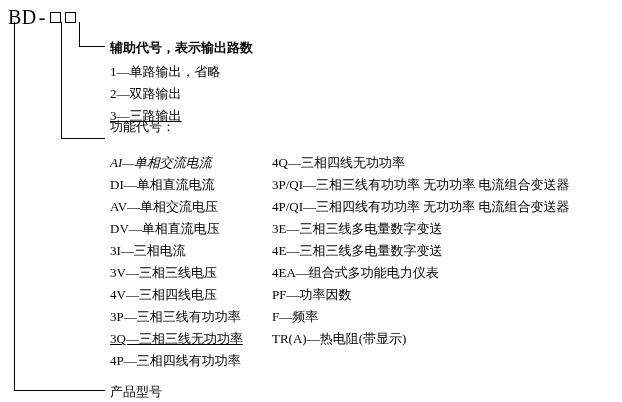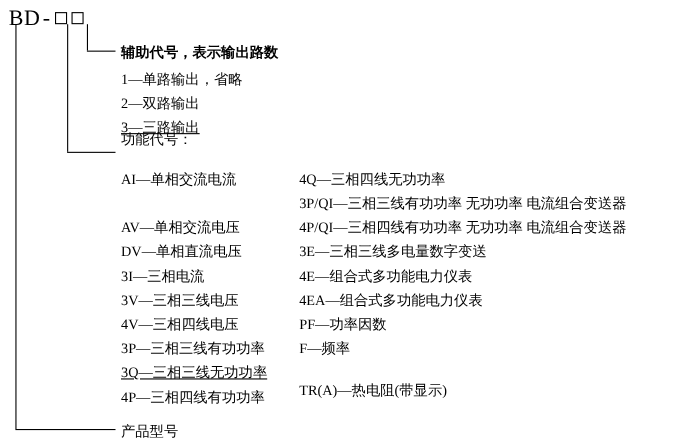--- a/index.html
+++ b/index.html
@@ -87,35 +87,36 @@
   <div class="vline" style="left:14px; top:22px; height:368px;"></div>
   <div class="hline" style="left:14px; top:390px; width:91px;"></div>
 
   <div class="sec-title" style="left:110px; top:39px;font-weight:bold;">辅助代号，表示输出路数</div>
   <div class="col-left" style="top:63px;">1—单路输出，省略</div>
   <div class="col-left" style="top:85px;">2—双路输出</div>
   <div class="col-left" style="top:107px;text-decoration:underline;">3—三路输出</div>
 
   <div class="sec-title" style="left:110px; top:118px;">功能代号：</div>
 
-  <div class="col-left" style="top:154px;">AI—单相交流电流</div>
+  <div class="col-left" style="top:154px;font-style:italic;">AI—单相交流电流</div>
+  <div class="col-left" style="top:176px;">DI—单相直流电流</div>
   <div class="col-left" style="top:198px;">AV—单相交流电压</div>
   <div class="col-left" style="top:220px;">DV—单相直流电压</div>
   <div class="col-left" style="top:242px;">3I—三相电流</div>
   <div class="col-left" style="top:264px;">3V—三相三线电压</div>
   <div class="col-left" style="top:286px;">4V—三相四线电压</div>
   <div class="col-left" style="top:308px;">3P—三相三线有功功率</div>
   <div class="col-left" style="top:330px;text-decoration:underline;">3Q—三相三线无功功率</div>
   <div class="col-left" style="top:352px;">4P—三相四线有功功率</div>
 
   <div class="col-right" style="top:154px;">4Q—三相四线无功功率</div>
   <div class="col-right" style="top:176px;">3P/QI—三相三线有功功率 无功功率 电流组合变送器</div>
   <div class="col-right" style="top:198px;">4P/QI—三相四线有功功率 无功功率 电流组合变送器</div>
   <div class="col-right" style="top:220px;">3E—三相三线多电量数字变送</div>
-  <div class="col-right" style="top:242px;">4E—组合式多功能电力仪表</div>
+  <div class="col-right" style="top:242px;">4E—三相三线多电量数字变送</div>
   <div class="col-right" style="top:264px;">4EA—组合式多功能电力仪表</div>
   <div class="col-right" style="top:286px;">PF—功率因数</div>
   <div class="col-right" style="top:308px;">F—频率</div>
-  <div class="col-right" style="top:330px;margin-top:16px;">TR(A)—热电阻(带显示)</div>
+  <div class="col-right" style="top:330px;">TR(A)—热电阻(带显示)</div>
 
   <div class="sec-title" style="left:110px; top:383px;">产品型号</div>
 
 </div>
 
 </body></html>

